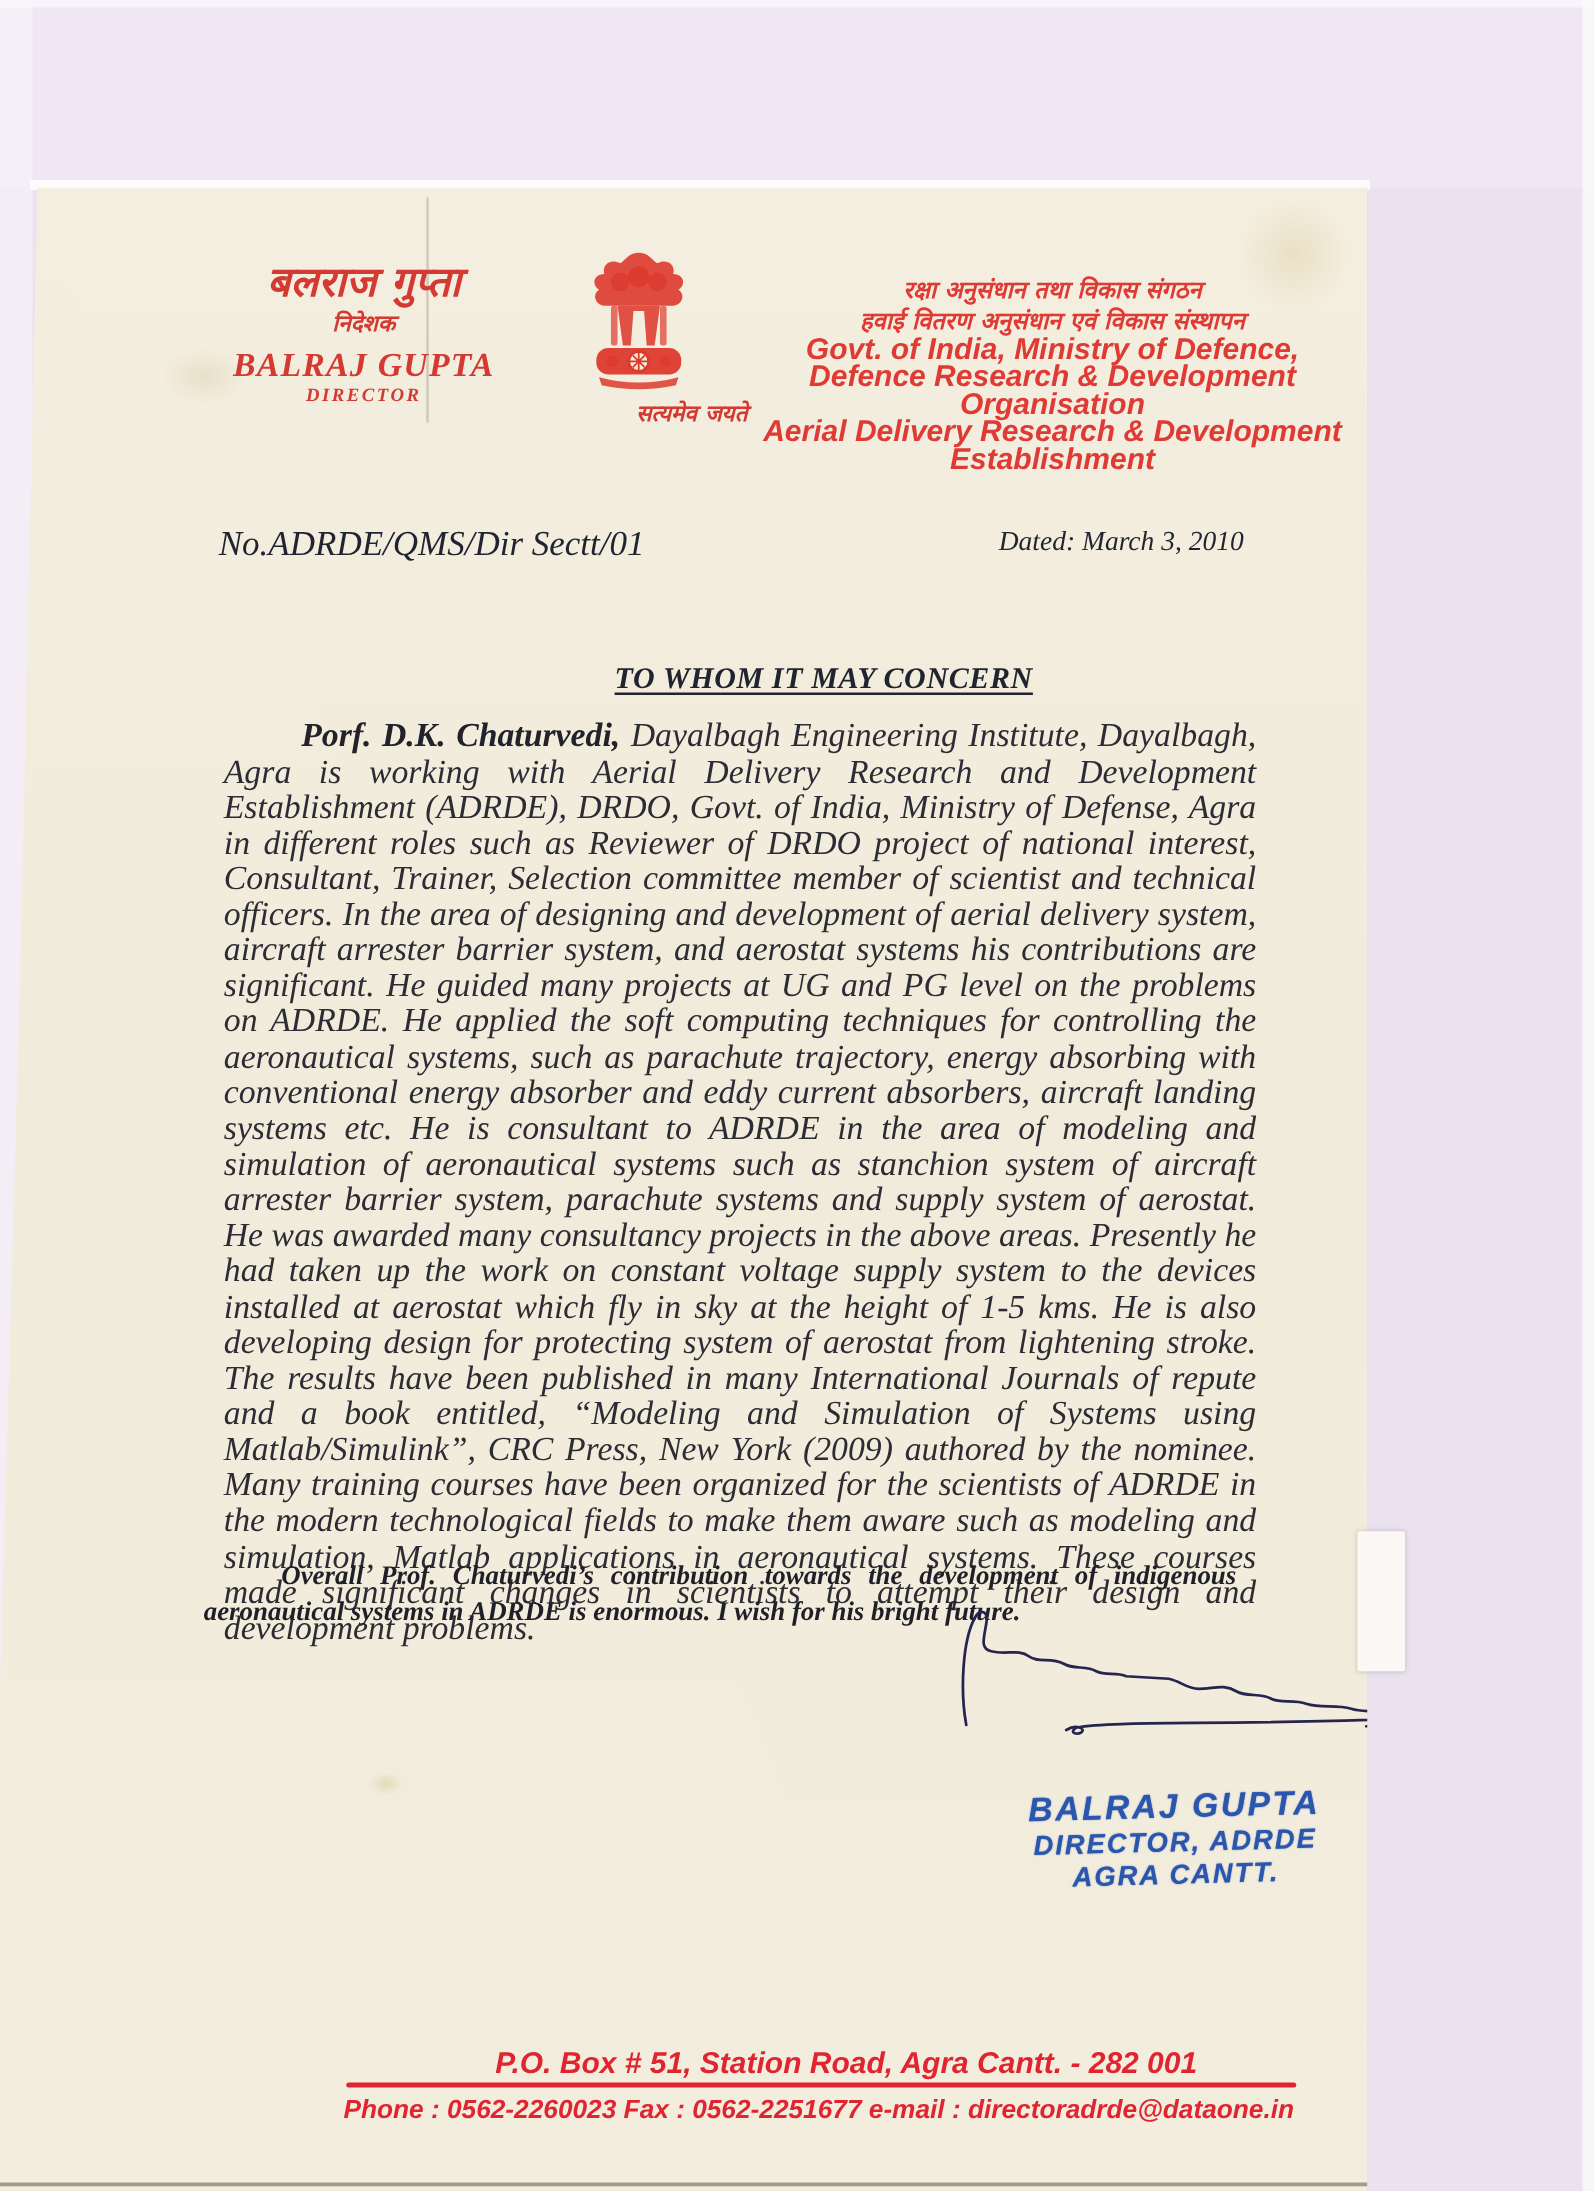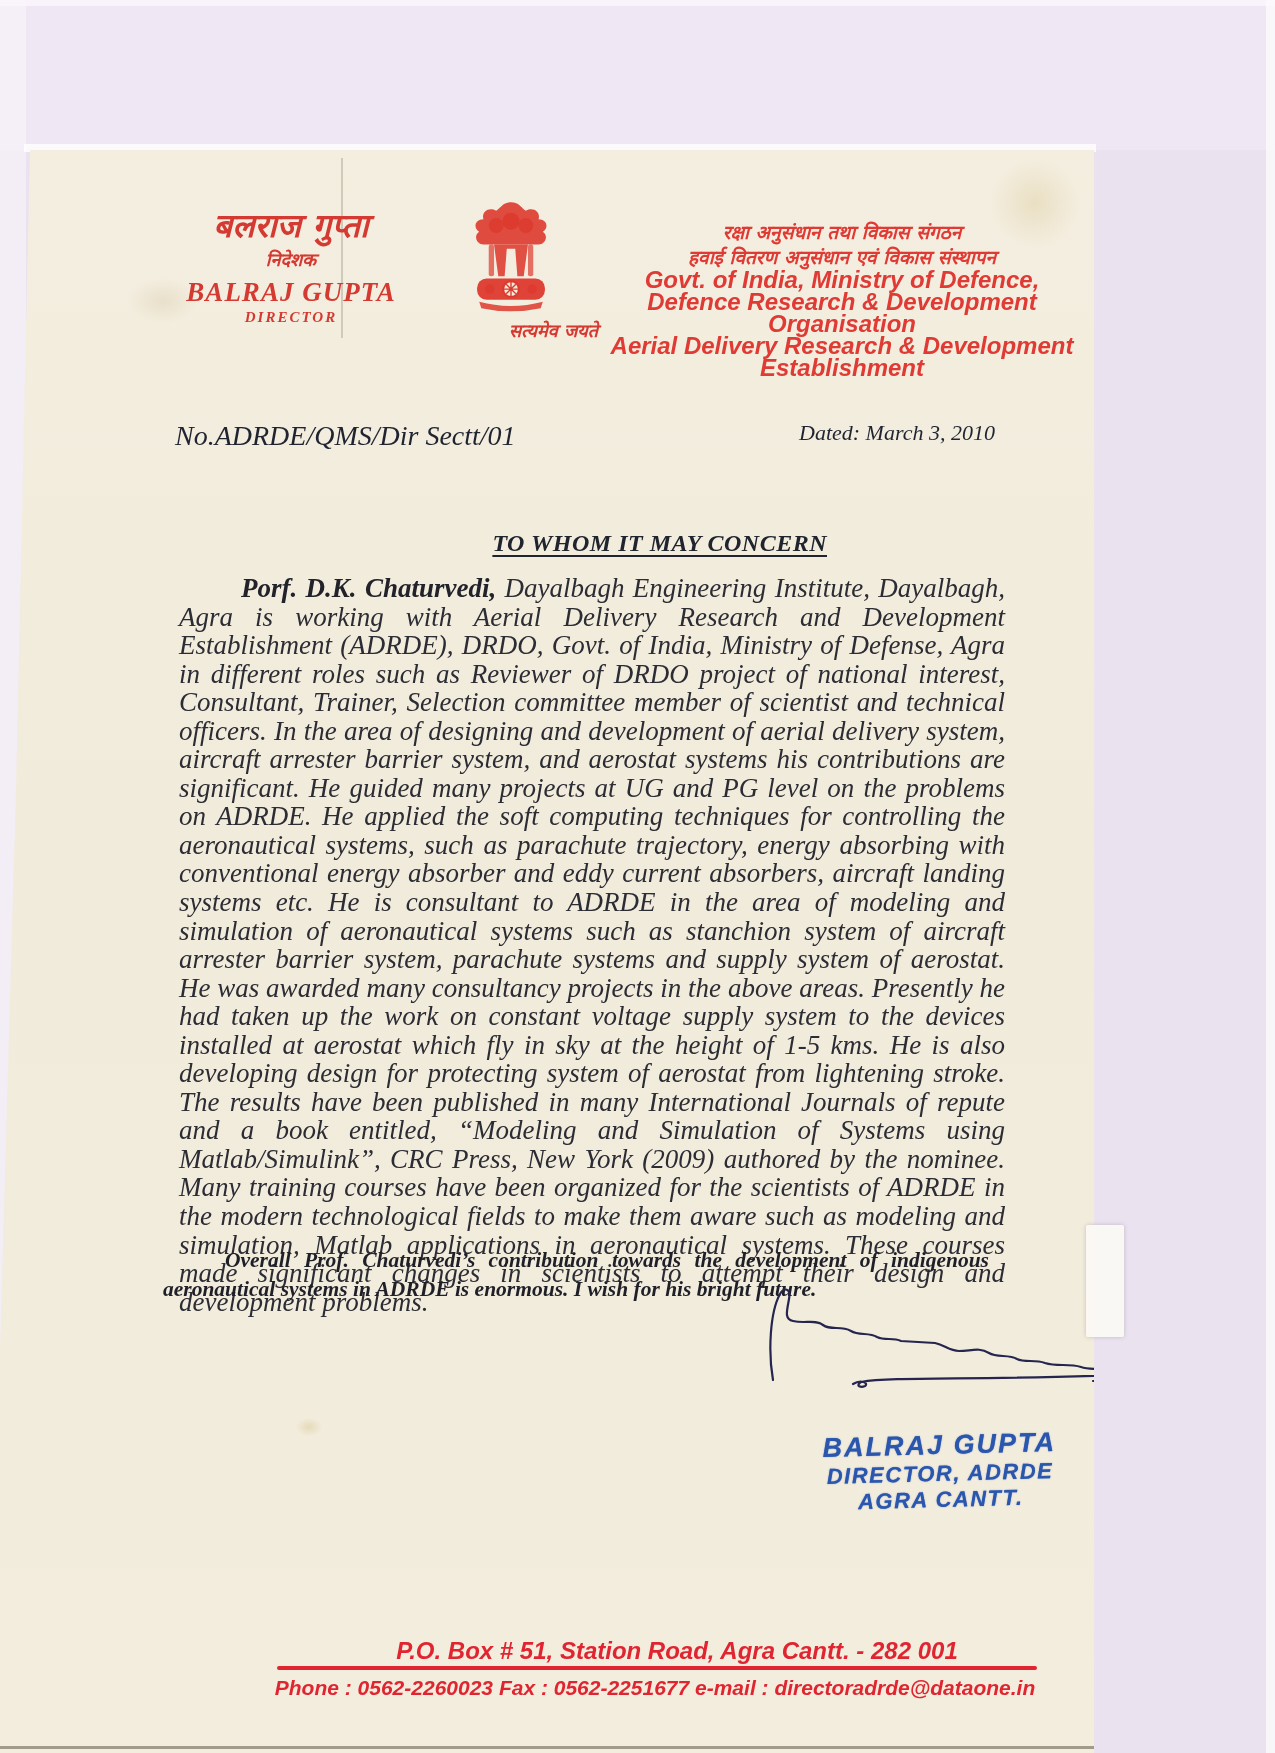--- a/index.html
+++ b/index.html
@@ -38,21 +38,21 @@
   .motto{left:428px;top:168px;width:170px;text-align:right;color:#d43a31;
     font-family:"DejaVu Sans",sans-serif;font-weight:bold;font-size:18px;}
   .lh-right{left:606px;top:70px;width:472px;text-align:center;color:#e03a34;}
   .lh-right .hl{font-family:"DejaVu Sans",sans-serif;font-weight:bold;font-size:19px;line-height:24.5px;}
   .lh-right .el{font-family:"Liberation Sans",sans-serif;font-weight:bold;font-size:24px;line-height:22px;}
   .lh-right .el:first-of-type{margin-top:3px;}
 
   .ref-number{left:163px;top:270px;font-size:28px;color:#1f2430;margin-left:12px;}
   .ref-date{left:775px;top:270px;font-size:22px;color:#1f2430;margin-left:24px;}
 
-  .title{left:415px;top:380px;width:412px;text-align:right;font-weight:bold;font-size:24px;
+  .title{left:453px;top:380px;width:412px;text-align:center;font-weight:bold;font-size:24px;
     letter-spacing:.5px;color:#20242e;text-decoration:underline;text-decoration-thickness:2px;text-underline-offset:4px;}
 
   .body-par{left:163px;top:408px;width:826px;font-size:27px;line-height:28.55px;
     text-align:justify;text-indent:62px;color:#2c2c34;margin:16px;}
   .body-par b{color:#22222a;}
   .closing-par{left:163px;top:1096px;width:826px;font-size:21.5px;line-height:29px;
     text-align:justify;text-indent:62px;font-weight:bold;color:#1f1f28;margin:0;}
 
   .signature{left:735px;top:1130px;}
   .stamp{left:790px;top:1280px;width:300px;text-align:center;color:#2a56ae;

